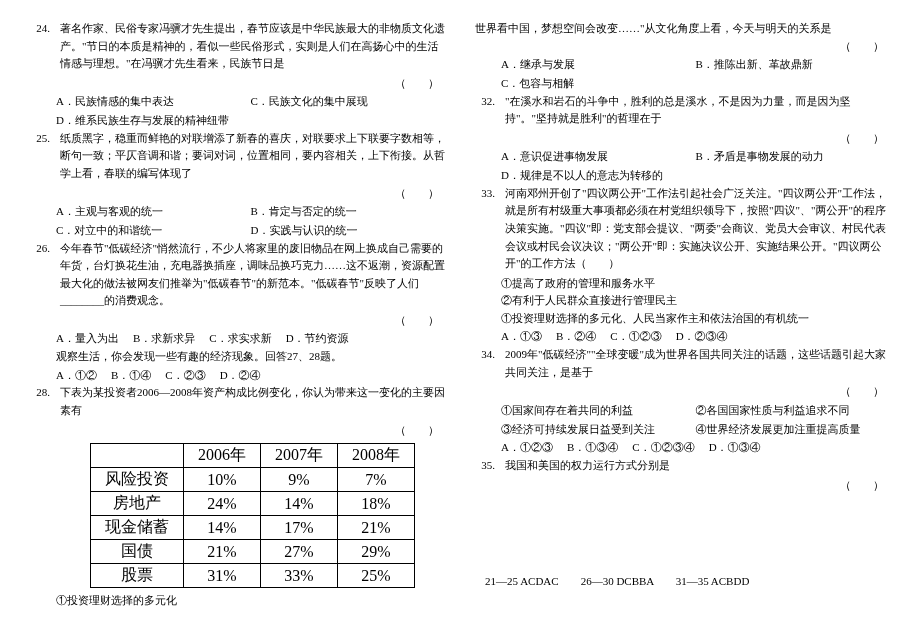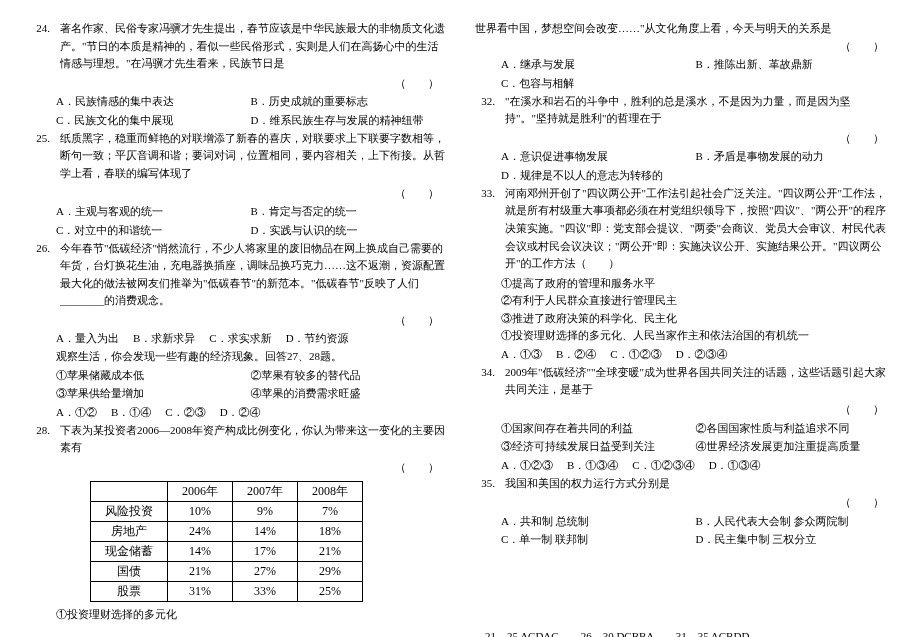--- a/index.html
+++ b/index.html
@@ -8,37 +8,36 @@
     .q{display:flex;margin-bottom:2px;line-height:1.6}
     .qn{width:26px;flex-shrink:0;text-align:center;padding-right:4px}
     .qc{flex:1}
     .sub{padding-left:26px;line-height:1.6}
     .opts{display:flex;flex-wrap:wrap;gap:1px 14px;padding-left:26px;line-height:1.7}
     .opts span{white-space:nowrap}
     .opts2{display:flex;flex-wrap:wrap;padding-left:26px;line-height:1.7}
     .opts2 span{width:50%}
     .br{text-align:right;padding-right:6px}
     table{border-collapse:collapse;margin:4px 0 4px 60px}
-    td{border:1px solid #000;padding:1px 14px;font-size:12px;text-align:center}
+    td{border:1px solid #000;padding:1px 14px;font-size:16px;text-align:center}
     .ans{margin-top:80px;padding-left:10px;font-size:11px}
   </style>
 </head>
 <body>
 
 <div class="cols">
   <div class="col">
 
     <div class="q">
         <div class="qn">24.</div>
         <div class="qc">著名作家、民俗专家冯骥才先生提出，春节应该是中华民族最大的非物质文化遗产。"节日的本质是精神的，看似一些民俗形式，实则是人们在高扬心中的生活情感与理想。"在冯骥才先生看来，民族节日是</div>
       </div>
     <div class="sub br">（　　）</div>
     <div class="opts2">
       <span>A．民族情感的集中表达</span>
-      <span>B．历史成就的重要标志</span>
       <span>C．民族文化的集中展现</span>
       <span>D．维系民族生存与发展的精神纽带</span>
     </div>
 
     <div class="q">
         <div class="qn">25.</div>
         <div class="qc">纸质黑字，稳重而鲜艳的对联增添了新春的喜庆，对联要求上下联要字数相等，断句一致；平仄音调和谐；要词对词，位置相同，要内容相关，上下衔接。从哲学上看，春联的编写体现了</div>
       </div>
     <div class="sub br">（　　）</div>
     <div class="opts2">
@@ -55,26 +54,20 @@
     <div class="sub br">（　　）</div>
     <div class="opts">
       <span>A．量入为出</span>
       <span>B．求新求异</span>
       <span>C．求实求新</span>
       <span>D．节约资源</span>
     </div>
 
     <div class="sub">观察生活，你会发现一些有趣的经济现象。回答27、28题。</div>
 
-    <div class="opts2">
-      <span>①苹果储藏成本低</span>
-      <span>②苹果有较多的替代品</span>
-      <span>③苹果供给量增加</span>
-      <span>④苹果的消费需求旺盛</span>
-    </div>
     <div class="opts">
       <span>A．①②</span>
       <span>B．①④</span>
       <span>C．②③</span>
       <span>D．②④</span>
     </div>
 
     <div class="q">
         <div class="qn">28.</div>
         <div class="qc">下表为某投资者2006—2008年资产构成比例变化，你认为带来这一变化的主要因素有</div>
@@ -144,21 +137,20 @@
       <span>B．矛盾是事物发展的动力</span>
       <span>D．规律是不以人的意志为转移的</span>
     </div>
 
     <div class="q">
         <div class="qn">33.</div>
         <div class="qc">河南邓州开创了"四议两公开"工作法引起社会广泛关注。"四议两公开"工作法，就是所有村级重大事项都必须在村党组织领导下，按照"四议"、"两公开"的程序决策实施。"四议"即：党支部会提议、"两委"会商议、党员大会审议、村民代表会议或村民会议决议；"两公开"即：实施决议公开、实施结果公开。"四议两公开"的工作方法（　　）</div>
       </div>
     <div class="sub">①提高了政府的管理和服务水平</div>
     <div class="sub">②有利于人民群众直接进行管理民主</div>
-    <div class="sub">③推进了政府决策的科学化、民主化</div>
     <div class="sub">①投资理财选择的多元化、人民当家作主和依法治国的有机统一</div>
     <div class="opts">
       <span>A．①③</span>
       <span>B．②④</span>
       <span>C．①②③</span>
       <span>D．②③④</span>
     </div>
 
     <div class="q">
         <div class="qn">34.</div>
@@ -176,23 +168,17 @@
       <span>B．①③④</span>
       <span>C．①②③④</span>
       <span>D．①③④</span>
     </div>
 
     <div class="q">
         <div class="qn">35.</div>
         <div class="qc">我国和美国的权力运行方式分别是</div>
       </div>
     <div class="sub br">（　　）</div>
-    <div class="opts2">
-      <span>A．共和制 总统制</span>
-      <span>B．人民代表大会制 参众两院制</span>
-      <span>C．单一制 联邦制</span>
-      <span>D．民主集中制 三权分立</span>
-    </div>
 
     <div class="ans">21—25 ACDAC　　26—30 DCBBA　　31—35 ACBDD</div>
 
   </div>
 </div>
 
 </body></html>

